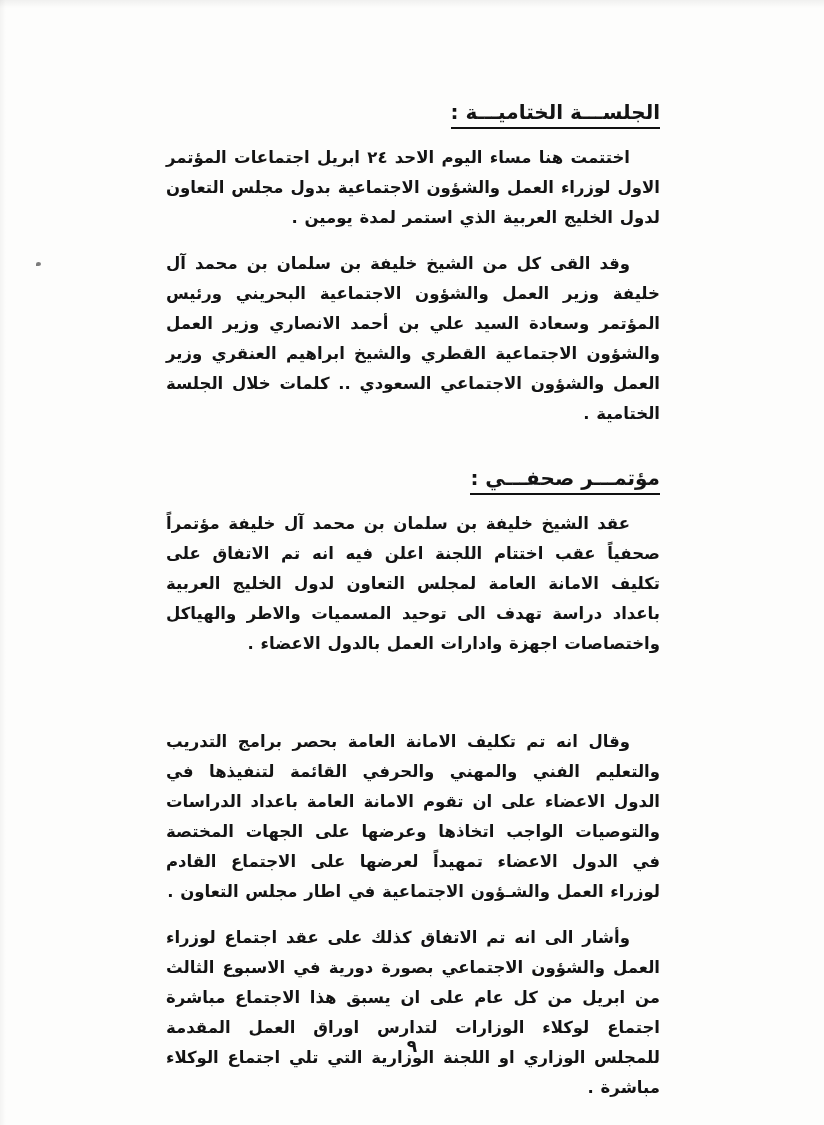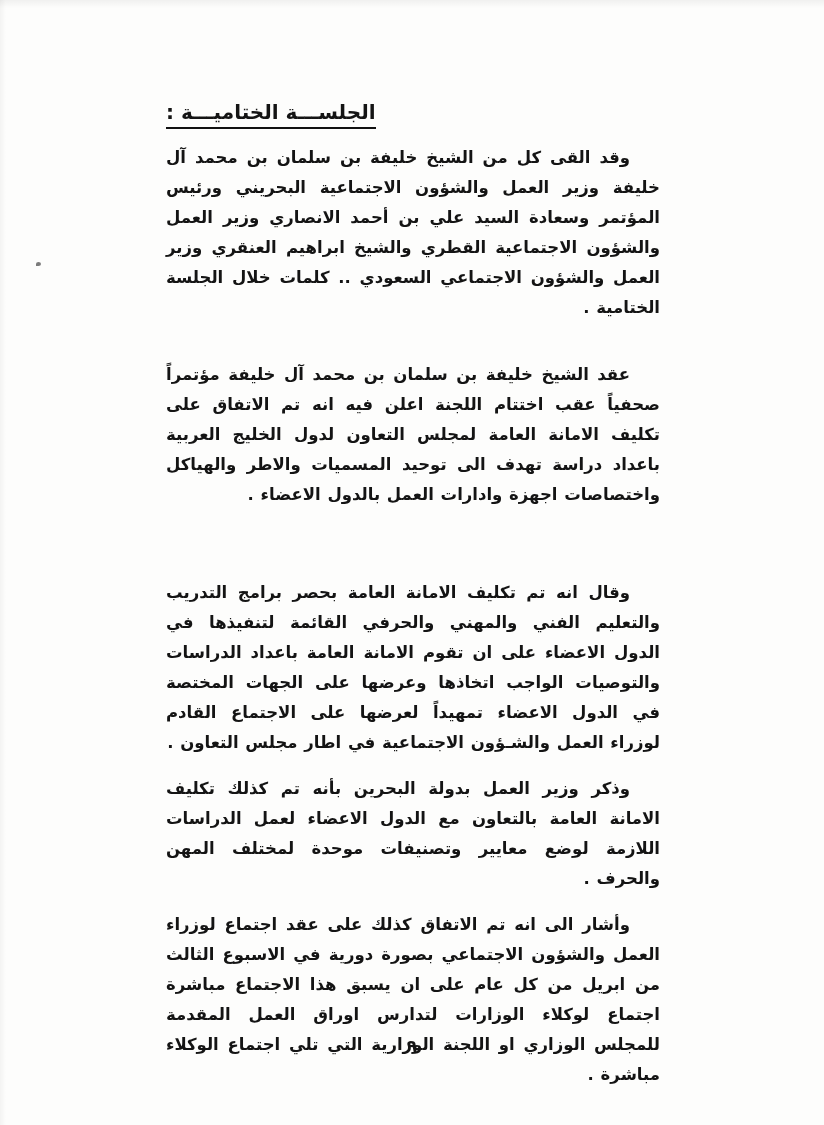--- a/index.html
+++ b/index.html
@@ -19,21 +19,21 @@
     color: #141414;
   }
   .content {
     position: absolute;
     top: 100px;
     right: 164px;
     width: 494px;
   }
   .section-heading {
     margin: 0 0 14px 0;
-    text-align: left;          
+    text-align: right;          
     direction: rtl;
     font-size: 20px;
     font-weight: bold;
   }
   .section-heading .underline {
     display: inline-block;
     padding-bottom: 3px;
     border-bottom: 2.5px solid #111;
     letter-spacing: 0.5px;
   }
@@ -88,30 +88,33 @@
   <div class="edge-shade-top"></div>
   <div class="edge-shade-left"></div>
   <div class="scan-artifact"></div>
 
   <div class="content">
 
     <h2 class="section-heading">
       <span class="underline">الجلســـة الختاميـــة :</span>
     </h2>
 
+    <p class="para">اختتمت هنا مساء اليوم الاحد ٢٤ ابريل اجتماعات المؤتمر الاول لوزراء العمل والشؤون الاجتماعية بدول مجلس التعاون لدول الخليج العربية الذي استمر لمدة يومين .</p>
 
     <p class="para last-in-section">وقد القى كل من الشيخ خليفة بن سلمان بن محمد آل خليفة وزير العمل والشؤون الاجتماعية البحريني ورئيس المؤتمر وسعادة السيد علي بن أحمد الانصاري وزير العمل والشؤون الاجتماعية القطري والشيخ ابراهيم العنقري وزير العمل والشؤون الاجتماعي السعودي .. كلمات خلال الجلسة الختامية .</p>
 
+    <h2 class="section-heading">
+      <span class="underline">مؤتمـــر صحفـــي :</span>
+    </h2>
 
     <p class="para">عقد الشيخ خليفة بن سلمان بن محمد آل خليفة مؤتمراً صحفياً عقب اختتام اللجنة اعلن فيه انه تم الاتفاق على تكليف الامانة العامة لمجلس التعاون لدول الخليج العربية باعداد دراسة تهدف الى توحيد المسميات والاطر والهياكل واختصاصات اجهزة وادارات العمل بالدول الاعضاء .</p>
 
     <div class="gap-large"></div>
 
     <p class="para">وقال انه تم تكليف الامانة العامة بحصر برامج التدريب والتعليم الفني والمهني والحرفي القائمة لتنفيذها في الدول الاعضاء على ان تقوم الامانة العامة باعداد الدراسات والتوصيات الواجب اتخاذها وعرضها على الجهات المختصة في الدول الاعضاء تمهيداً لعرضها على الاجتماع القادم لوزراء العمل والشـؤون الاجتماعية في اطار مجلس التعاون .</p>
 
-    <p class="para">وذكر وزير العمل بدولة البحرين بأنه تم كذلك تكليف الامانة العامة بالتعاون مع الدول الاعضاء لعمل الدراسات اللازمة لوضع معايير وتصنيفات موحدة لمختلف المهن والحرف .</p>
 
     <p class="para">وأشار الى انه تم الاتفاق كذلك على عقد اجتماع لوزراء العمل والشؤون الاجتماعي بصورة دورية في الاسبوع الثالث من ابريل من كل عام على ان يسبق هذا الاجتماع مباشرة اجتماع لوكلاء الوزارات لتدارس اوراق العمل المقدمة للمجلس الوزاري او اللجنة الوزارية التي تلي اجتماع الوكلاء مباشرة .</p>
 
   </div>
 
   <div class="page-number">٩</div>
 </div>
 
 </body></html>

